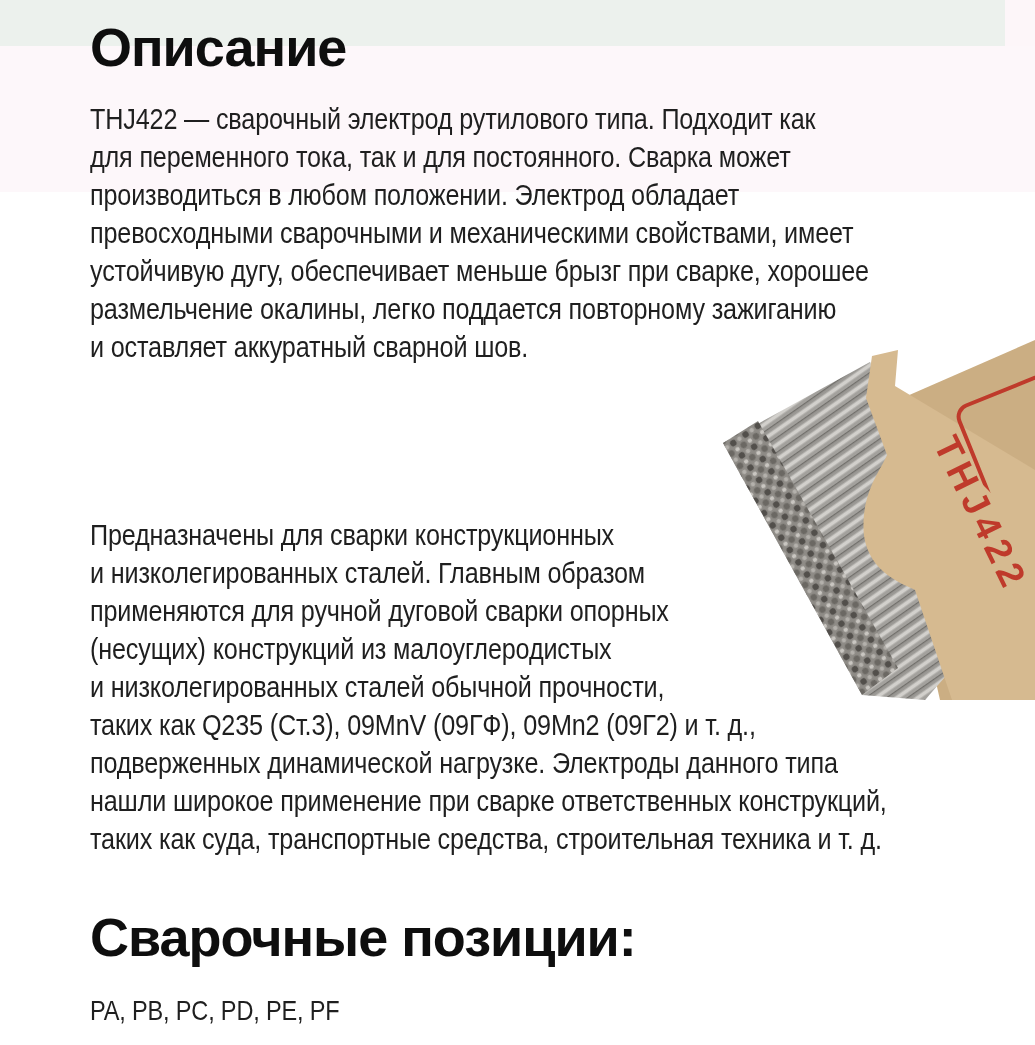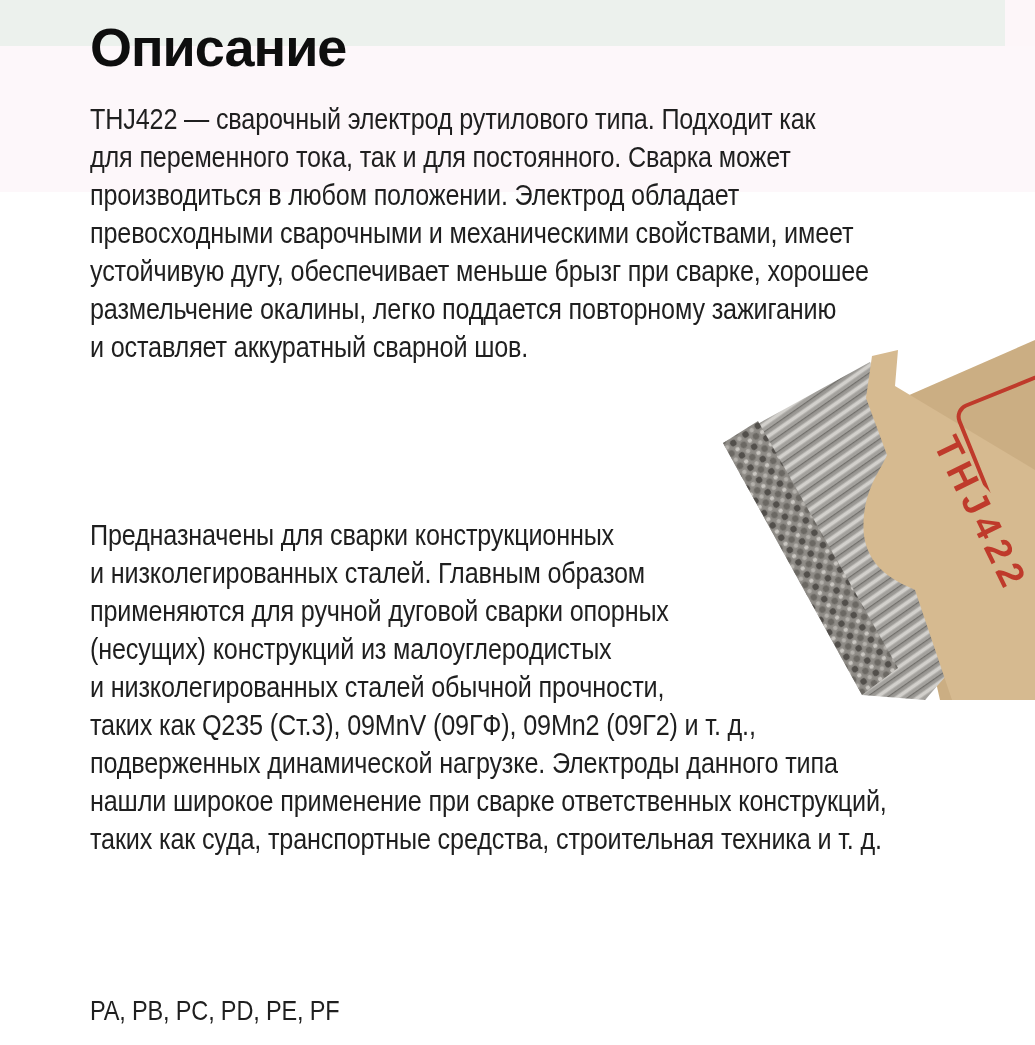--- a/index.html
+++ b/index.html
@@ -69,20 +69,21 @@
   <p class="para p-app">Предназначены для сварки конструкционных
 и низколегированных сталей. Главным образом
 применяются для ручной дуговой сварки опорных
 (несущих) конструкций из малоуглеродистых
 и низколегированных сталей обычной прочности,
 таких как Q235 (Ст.3), 09MnV (09ГФ), 09Mn2 (09Г2) и т. д.,
 подверженных динамической нагрузке. Электроды данного типа
 нашли широкое применение при сварке ответственных конструкций,
 таких как суда, транспортные средства, строительная техника и т. д.</p>
 
+  <h1 class="h-pos">Сварочные позиции:</h1>
 
   <p class="para p-pos">PA, PB, PC, PD, PE, PF</p>
 
   <svg class="photo" viewBox="0 0 345 390" aria-hidden="true">
     <defs>
       <pattern id="rods" width="12" height="12" patternUnits="userSpaceOnUse" patternTransform="rotate(55)">
         <rect width="12" height="12" fill="#b3b1ad"></rect>
         <rect x="0" width="1.6" height="12" fill="#716f6b"></rect>
         <rect x="1.6" width="3" height="12" fill="#9b9995"></rect>
         <rect x="4.6" width="4" height="12" fill="#d2d0cc"></rect>

